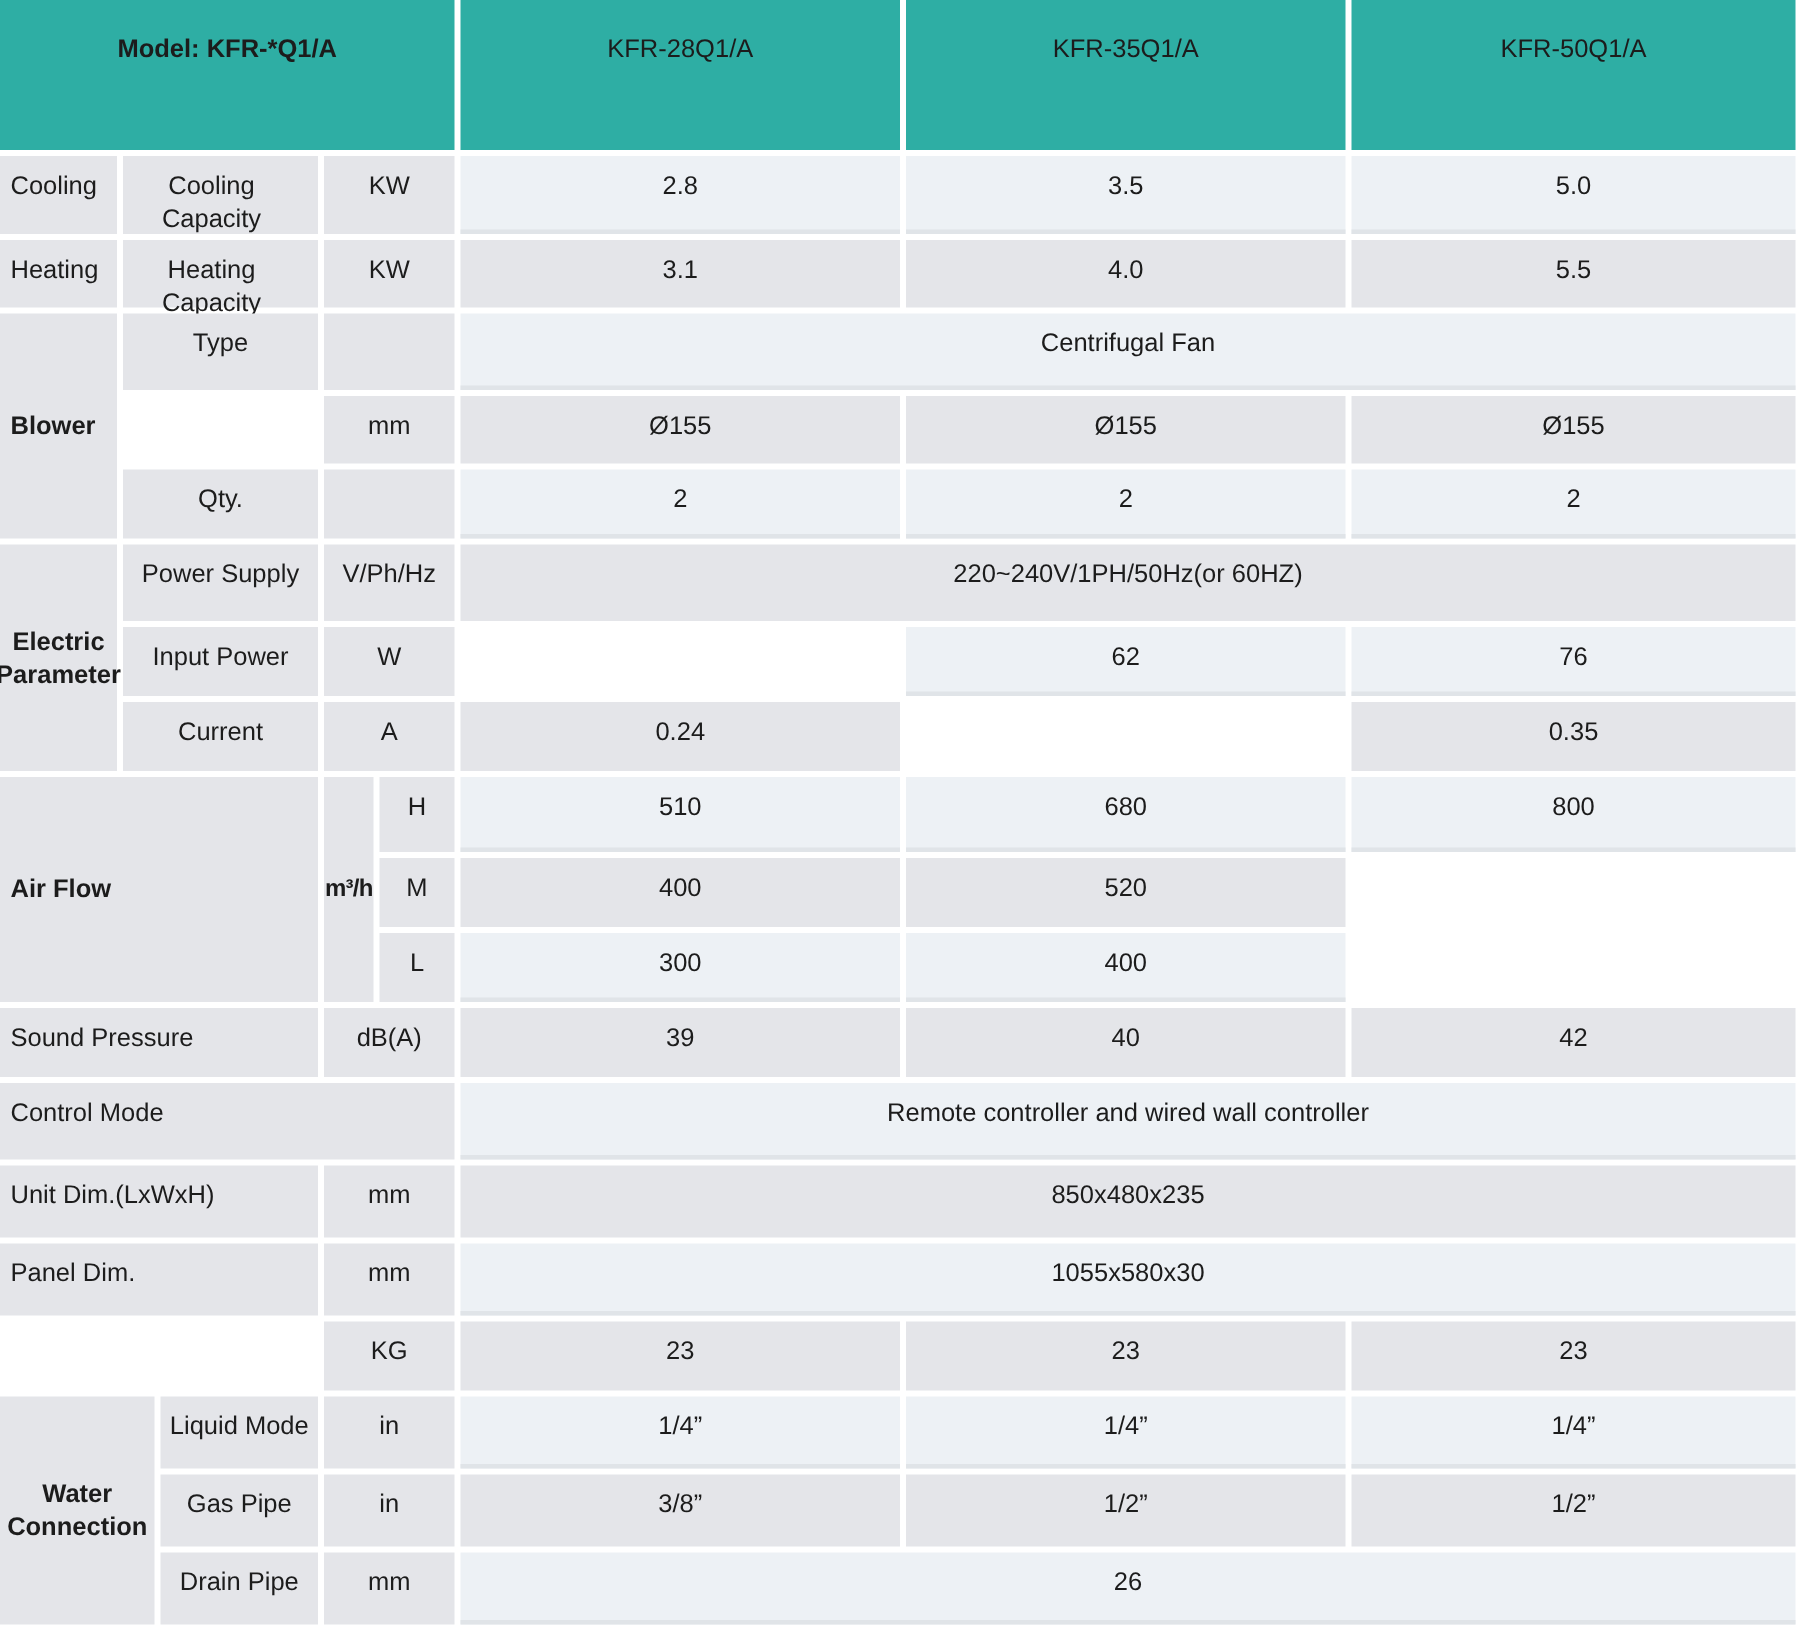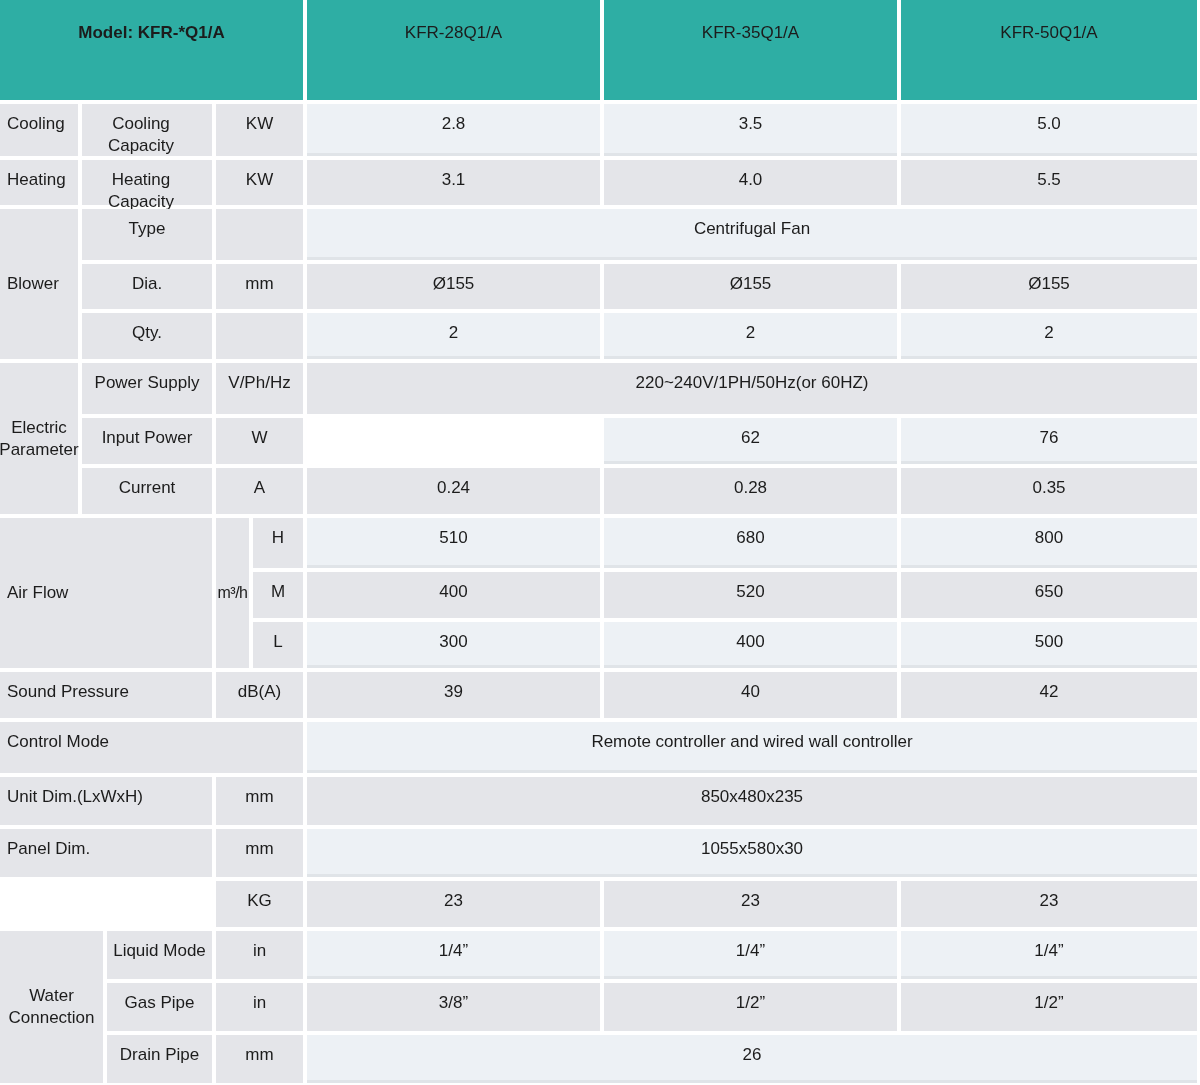--- a/index.html
+++ b/index.html
@@ -17,21 +17,21 @@
     line-height:22px;
     color:#1c1c1c;
   }
   .c{display:flex;justify-content:center;align-items:flex-start;padding-top:9px;
      box-sizing:border-box;text-align:center;overflow:visible;}
   .g{background:var(--row-dark,#E4E5E9);}
   .l{background:var(--row-light,#EDF1F5);border-bottom:3px solid #e0e4e8;}
   .hdr{background:var(--header-bg,#2EAEA4);padding-top:22px;}
   .bold{font-weight:bold;}
   .left{justify-content:flex-start;padding-left:7px;text-align:left;}
-  .mid{align-items:center;padding-top:0;}
+  .mid{align-items:center;padding-top:0;font-weight:bold;}
   .lblpad{padding-left:12px;padding-right:24px;}
   .ovtext{flex:0 0 120px;text-align:center;}
   .tight{font-size:16px;letter-spacing:-0.5px;}
 </style>
 </head>
 <body>
 
 <div class="spec-table">
 
   <div class="c hdr bold" style="grid-area:1/1/2/6">Model: KFR-*Q1/A</div>
@@ -50,21 +50,20 @@
   <div class="c g lblpad" style="grid-area:3/2/4/4">Heating Capacity</div>
   <div class="c g" style="grid-area:3/4/4/6">KW</div>
   <div class="c g" style="grid-area:3/6/4/7">3.1</div>
   <div class="c g" style="grid-area:3/7/4/8">4.0</div>
   <div class="c g" style="grid-area:3/8/4/9">5.5</div>
 
   <div class="c g left mid" style="grid-area:4/1/7/2">Blower</div>
   <div class="c g" style="grid-area:4/2/5/4">Type</div>
   <div class="c g" style="grid-area:4/4/5/6"></div>
   <div class="c l" style="grid-area:4/6/5/9">Centrifugal Fan</div>
-  <div class="c g" style="grid-area:5/2/6/4">Dia.</div>
   <div class="c g" style="grid-area:5/4/6/6">mm</div>
   <div class="c g" style="grid-area:5/6/6/7">Ø155</div>
   <div class="c g" style="grid-area:5/7/6/8">Ø155</div>
   <div class="c g" style="grid-area:5/8/6/9">Ø155</div>
   <div class="c g" style="grid-area:6/2/7/4">Qty.</div>
   <div class="c g" style="grid-area:6/4/7/6"></div>
   <div class="c l" style="grid-area:6/6/7/7">2</div>
   <div class="c l" style="grid-area:6/7/7/8">2</div>
   <div class="c l" style="grid-area:6/8/7/9">2</div>
 
@@ -74,37 +73,34 @@
   <div class="c g" style="grid-area:7/2/8/4">Power Supply</div>
   <div class="c g" style="grid-area:7/4/8/6">V/Ph/Hz</div>
   <div class="c g" style="grid-area:7/6/8/9">220~240V/1PH/50Hz(or 60HZ)</div>
   <div class="c g" style="grid-area:8/2/9/4">Input Power</div>
   <div class="c g" style="grid-area:8/4/9/6">W</div>
   <div class="c l" style="grid-area:8/7/9/8">62</div>
   <div class="c l" style="grid-area:8/8/9/9">76</div>
   <div class="c g" style="grid-area:9/2/10/4">Current</div>
   <div class="c g" style="grid-area:9/4/10/6">A</div>
   <div class="c g" style="grid-area:9/6/10/7">0.24</div>
-  <div class="c g" style="grid-area:9/7/10/8">0.28</div>
   <div class="c g" style="grid-area:9/8/10/9">0.35</div>
 
   <div class="c g left mid" style="grid-area:10/1/13/4">Air Flow</div>
   <div class="c g mid tight" style="grid-area:10/4/13/5">m³/h</div>
   <div class="c g" style="grid-area:10/5/11/6">H</div>
   <div class="c l" style="grid-area:10/6/11/7">510</div>
   <div class="c l" style="grid-area:10/7/11/8">680</div>
   <div class="c l" style="grid-area:10/8/11/9">800</div>
   <div class="c g" style="grid-area:11/5/12/6">M</div>
   <div class="c g" style="grid-area:11/6/12/7">400</div>
   <div class="c g" style="grid-area:11/7/12/8">520</div>
-  <div class="c g" style="grid-area:11/8/12/9">650</div>
   <div class="c g" style="grid-area:12/5/13/6">L</div>
   <div class="c l" style="grid-area:12/6/13/7">300</div>
   <div class="c l" style="grid-area:12/7/13/8">400</div>
-  <div class="c l" style="grid-area:12/8/13/9">500</div>
 
   <div class="c g left" style="grid-area:13/1/14/4">Sound Pressure</div>
   <div class="c g" style="grid-area:13/4/14/6">dB(A)</div>
   <div class="c g" style="grid-area:13/6/14/7">39</div>
   <div class="c g" style="grid-area:13/7/14/8">40</div>
   <div class="c g" style="grid-area:13/8/14/9">42</div>
 
   <div class="c g left" style="grid-area:14/1/15/6">Control Mode</div>
   <div class="c l" style="grid-area:14/6/15/9">Remote controller and wired wall controller</div>
 

